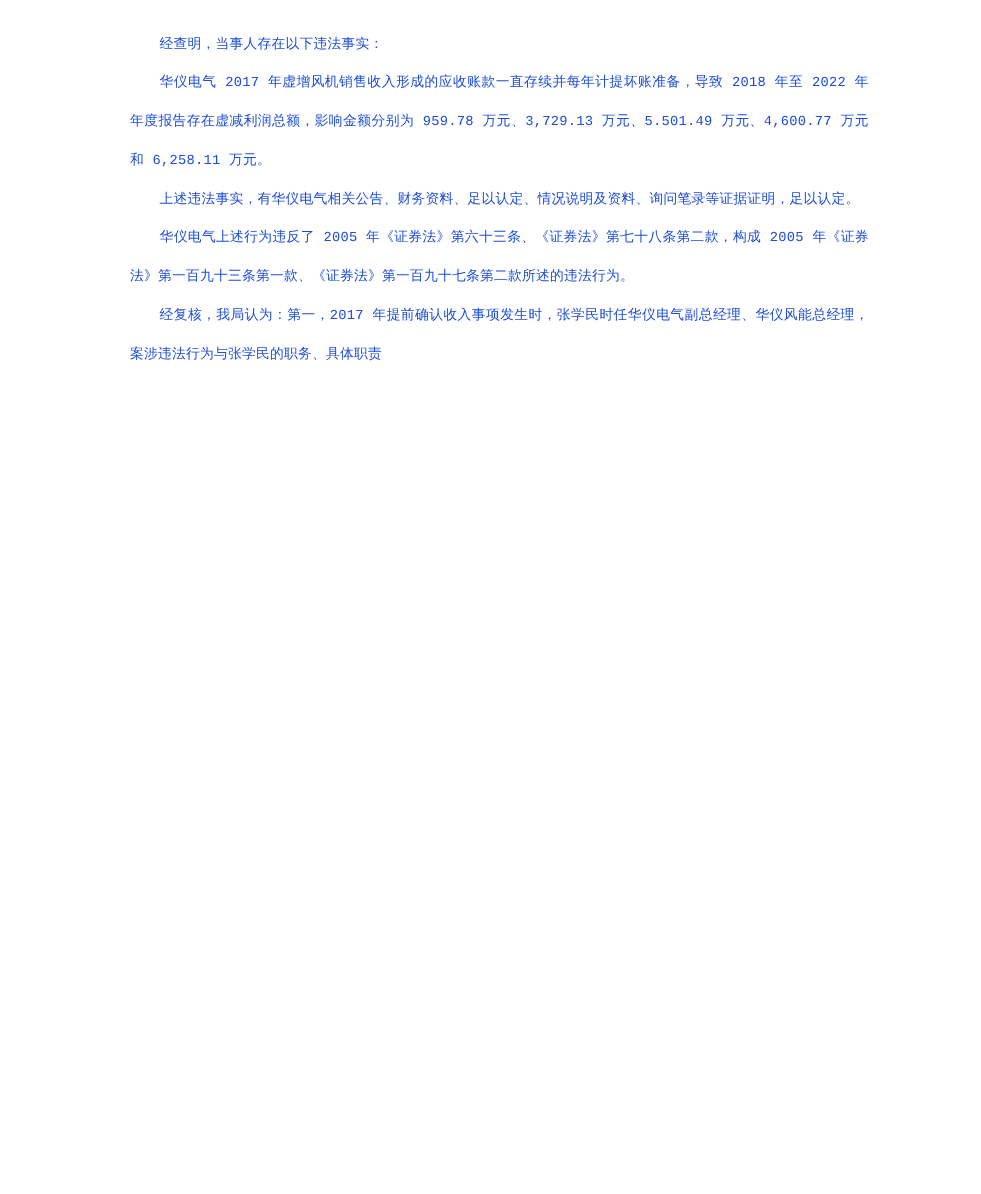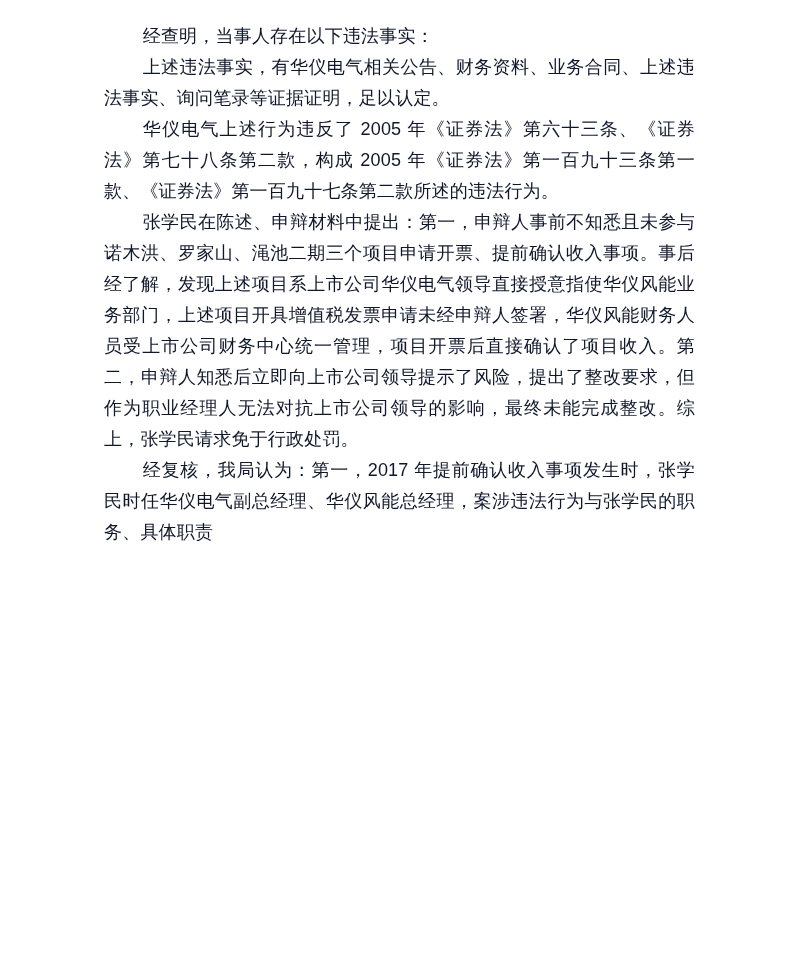--- a/index.html
+++ b/index.html
@@ -14,33 +14,33 @@
   }
   .page {
     box-sizing: border-box;
     width: 785px;
     height: 955px;
     padding: 21px 90px 0 104px;
     background: #ffffff;
   }
   .para {
     margin: 0;
-    font-family: Liberation Sans, sans-serif;
-    font-size: 18px;
+    font-family: Liberation Mono, monospace;
+    font-size: 11px;
     line-height: 31px;
-    color: #0f172a;
+    color: #1d4ed8;
     text-align: justify;
     text-justify: inter-character;
     text-indent: 2.15em;
     letter-spacing: 0.2px;
     word-break: break-all;
   }
 </style>
 </head>
 <body>
 
 <div class="page">
   <p class="para">经查明，当事人存在以下违法事实：</p>
-  <p class="para">上述违法事实，有华仪电气相关公告、财务资料、业务合同、上述违法事实、询问笔录等证据证明，足以认定。</p>
+  <p class="para">华仪电气 2017 年虚增风机销售收入形成的应收账款一直存续并每年计提坏账准备，导致 2018 年至 2022 年年度报告存在虚减利润总额，影响金额分别为 959.78 万元、3,729.13 万元、5.501.49 万元、4,600.77 万元和 6,258.11 万元。</p>
+  <p class="para">上述违法事实，有华仪电气相关公告、财务资料、足以认定、情况说明及资料、询问笔录等证据证明，足以认定。</p>
   <p class="para">华仪电气上述行为违反了 2005 年《证券法》第六十三条、《证券法》第七十八条第二款，构成 2005 年《证券法》第一百九十三条第一款、《证券法》第一百九十七条第二款所述的违法行为。</p>
-  <p class="para">张学民在陈述、申辩材料中提出：第一，申辩人事前不知悉且未参与诺木洪、罗家山、渑池二期三个项目申请开票、提前确认收入事项。事后经了解，发现上述项目系上市公司华仪电气领导直接授意指使华仪风能业务部门，上述项目开具增值税发票申请未经申辩人签署，华仪风能财务人员受上市公司财务中心统一管理，项目开票后直接确认了项目收入。第二，申辩人知悉后立即向上市公司领导提示了风险，提出了整改要求，但作为职业经理人无法对抗上市公司领导的影响，最终未能完成整改。综上，张学民请求免于行政处罚。</p>
   <p class="para">经复核，我局认为：第一，2017 年提前确认收入事项发生时，张学民时任华仪电气副总经理、华仪风能总经理，案涉违法行为与张学民的职务、具体职责</p>
 </div>
 
 </body></html>

